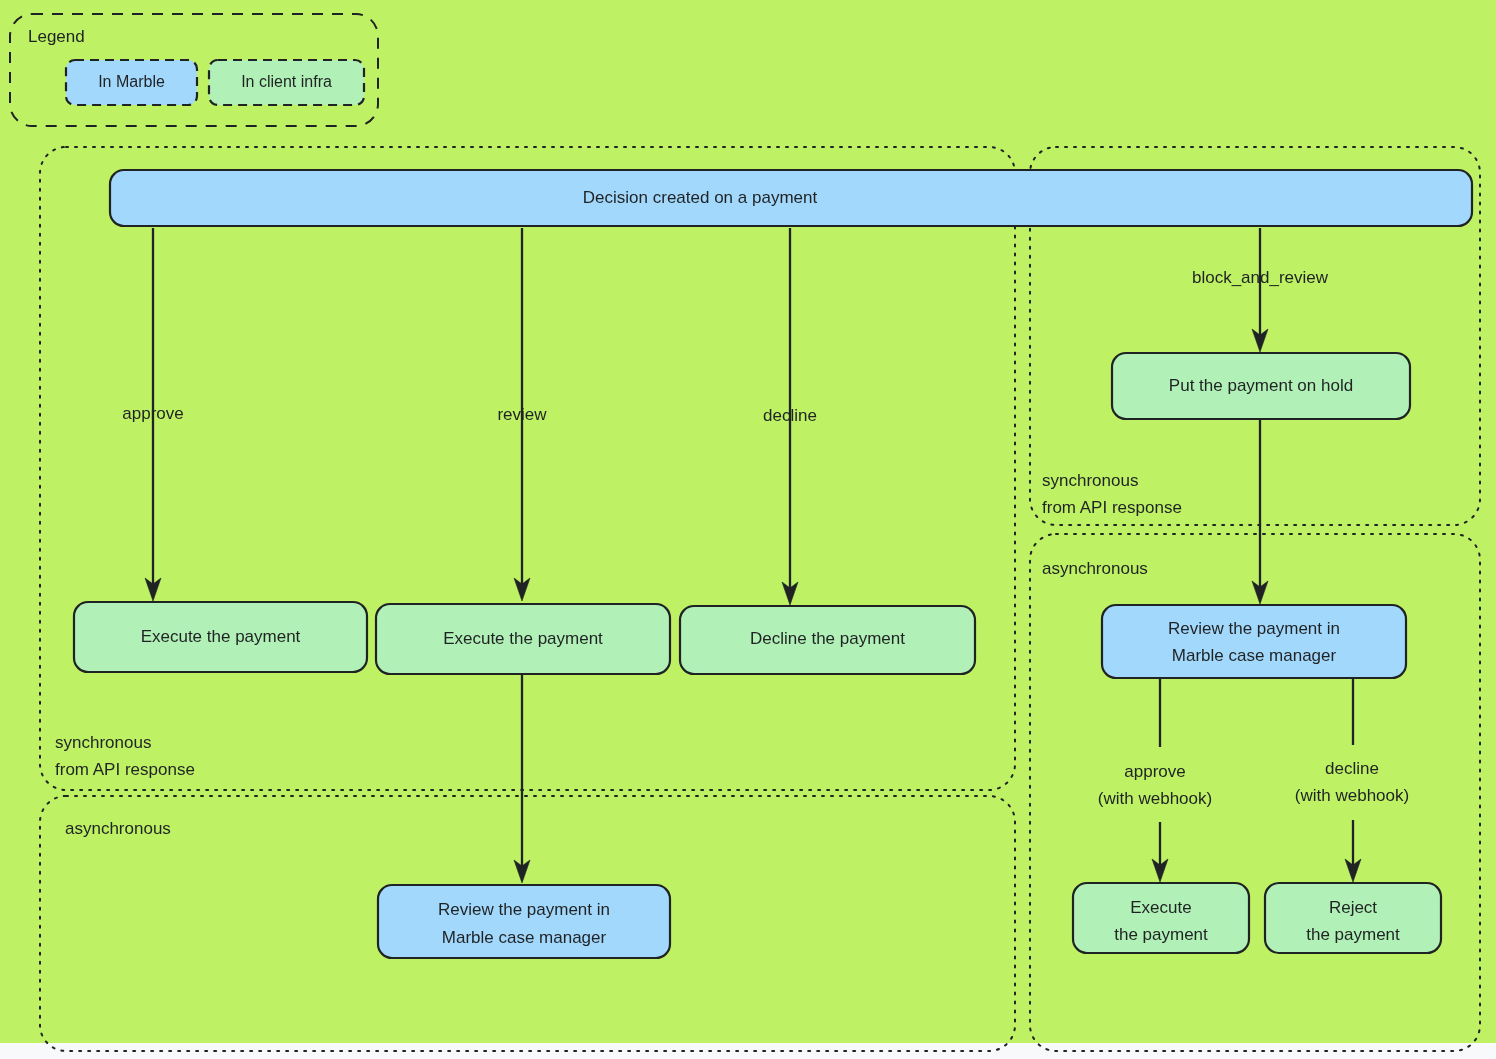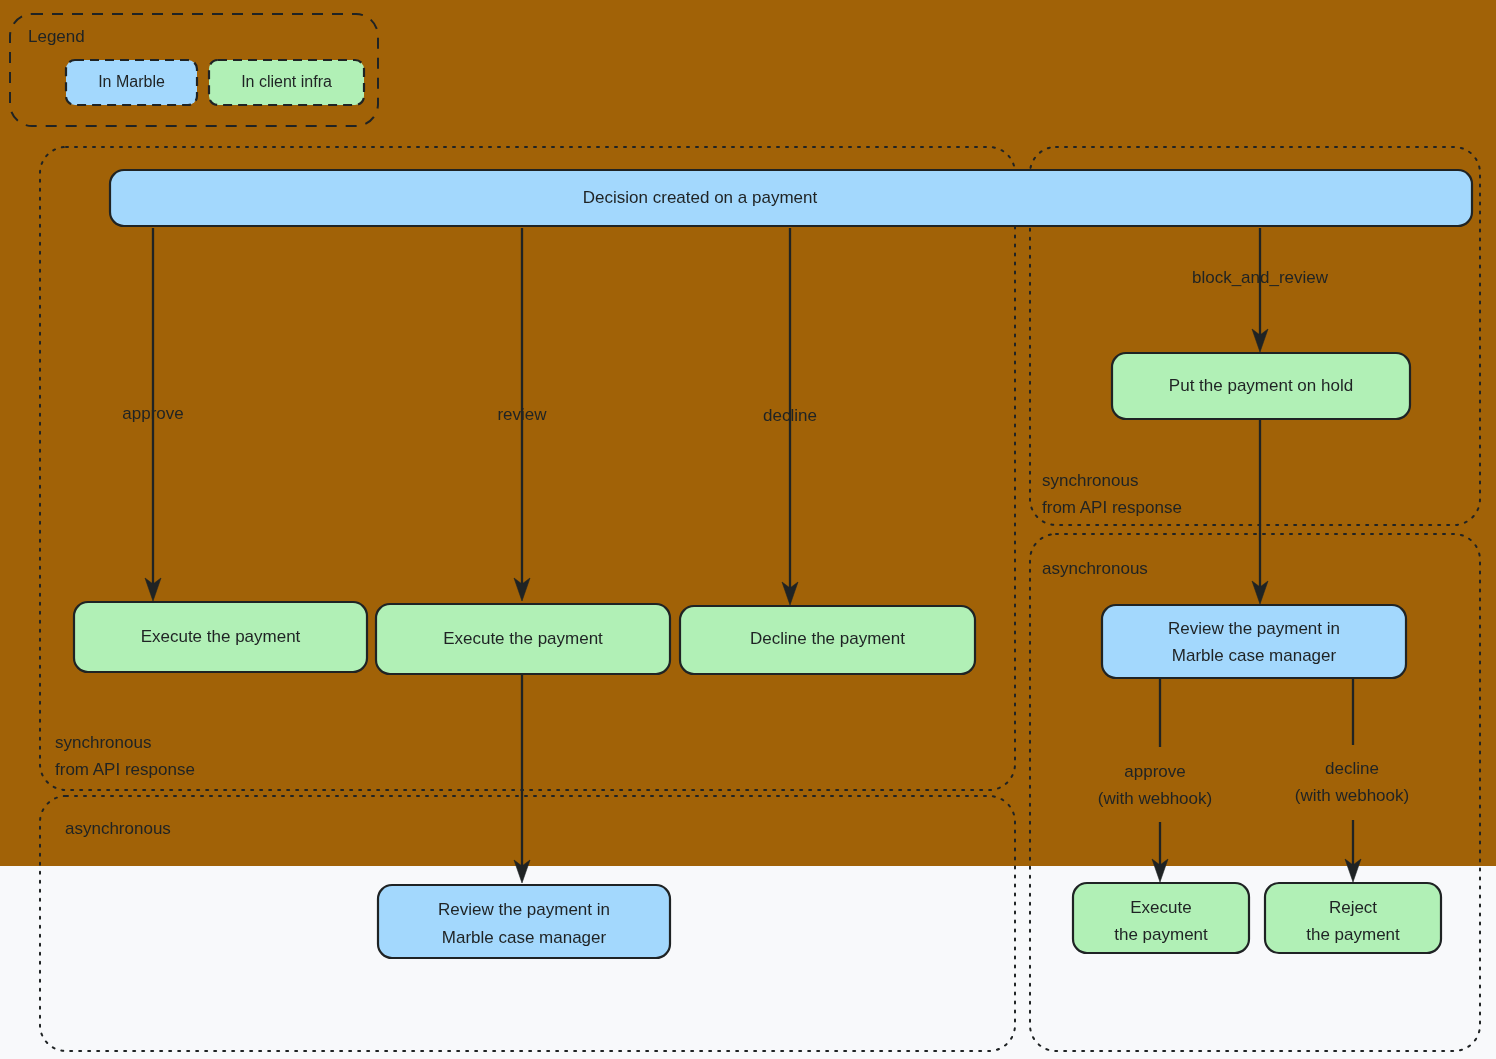--- a/index.html
+++ b/index.html
@@ -9,22 +9,22 @@
   }
   body {
     width: 1496px;
     height: 1059px;
     font-family: "Liberation Sans", sans-serif;
     overflow: hidden;
   }
   #canvas {
     position: relative;
     width: 1496px;
-    height: 866px;
-    background: #a16207;
+    height: 1043px;
+    background: #bef264;
   }
   svg#flow {
     position: absolute;
     left: 0;
     top: 0;
     width: 1496px;
     height: 1059px;
   }
   .node-rect {
     stroke: #1f2324;

